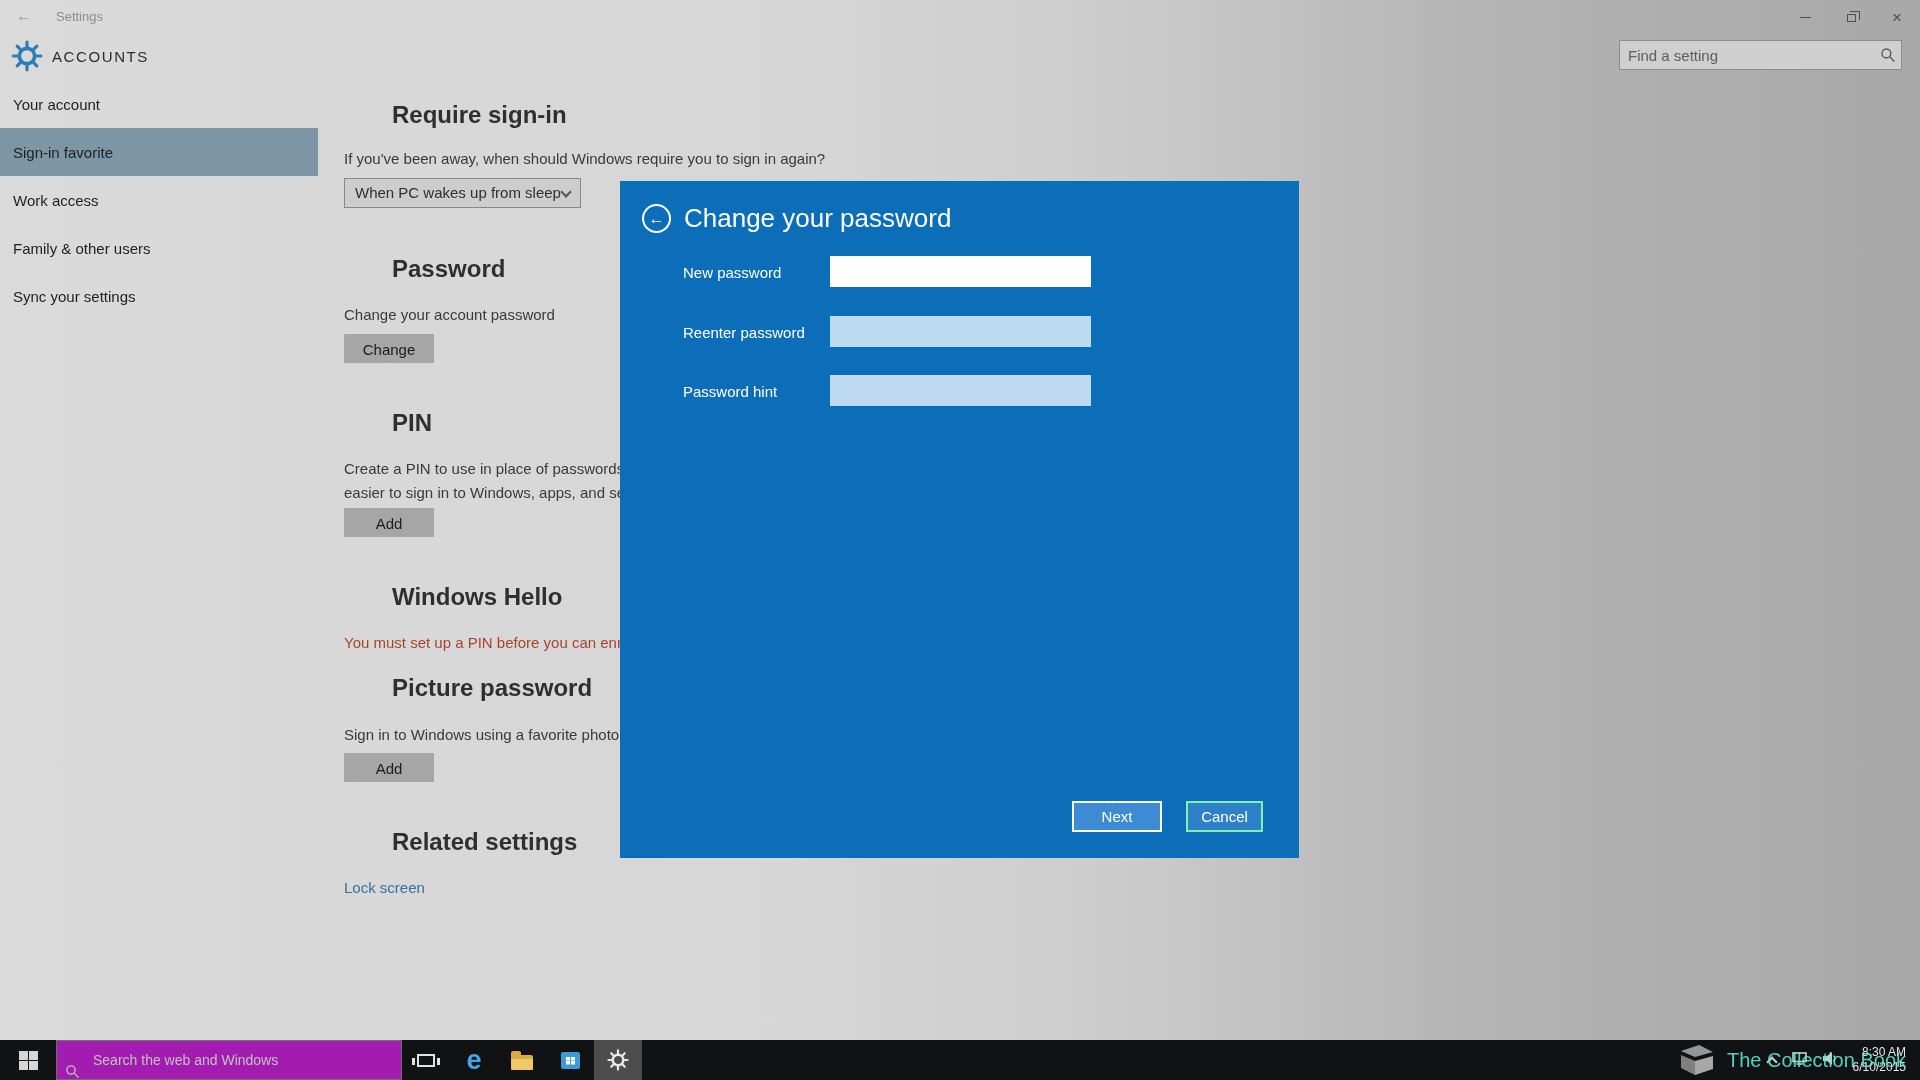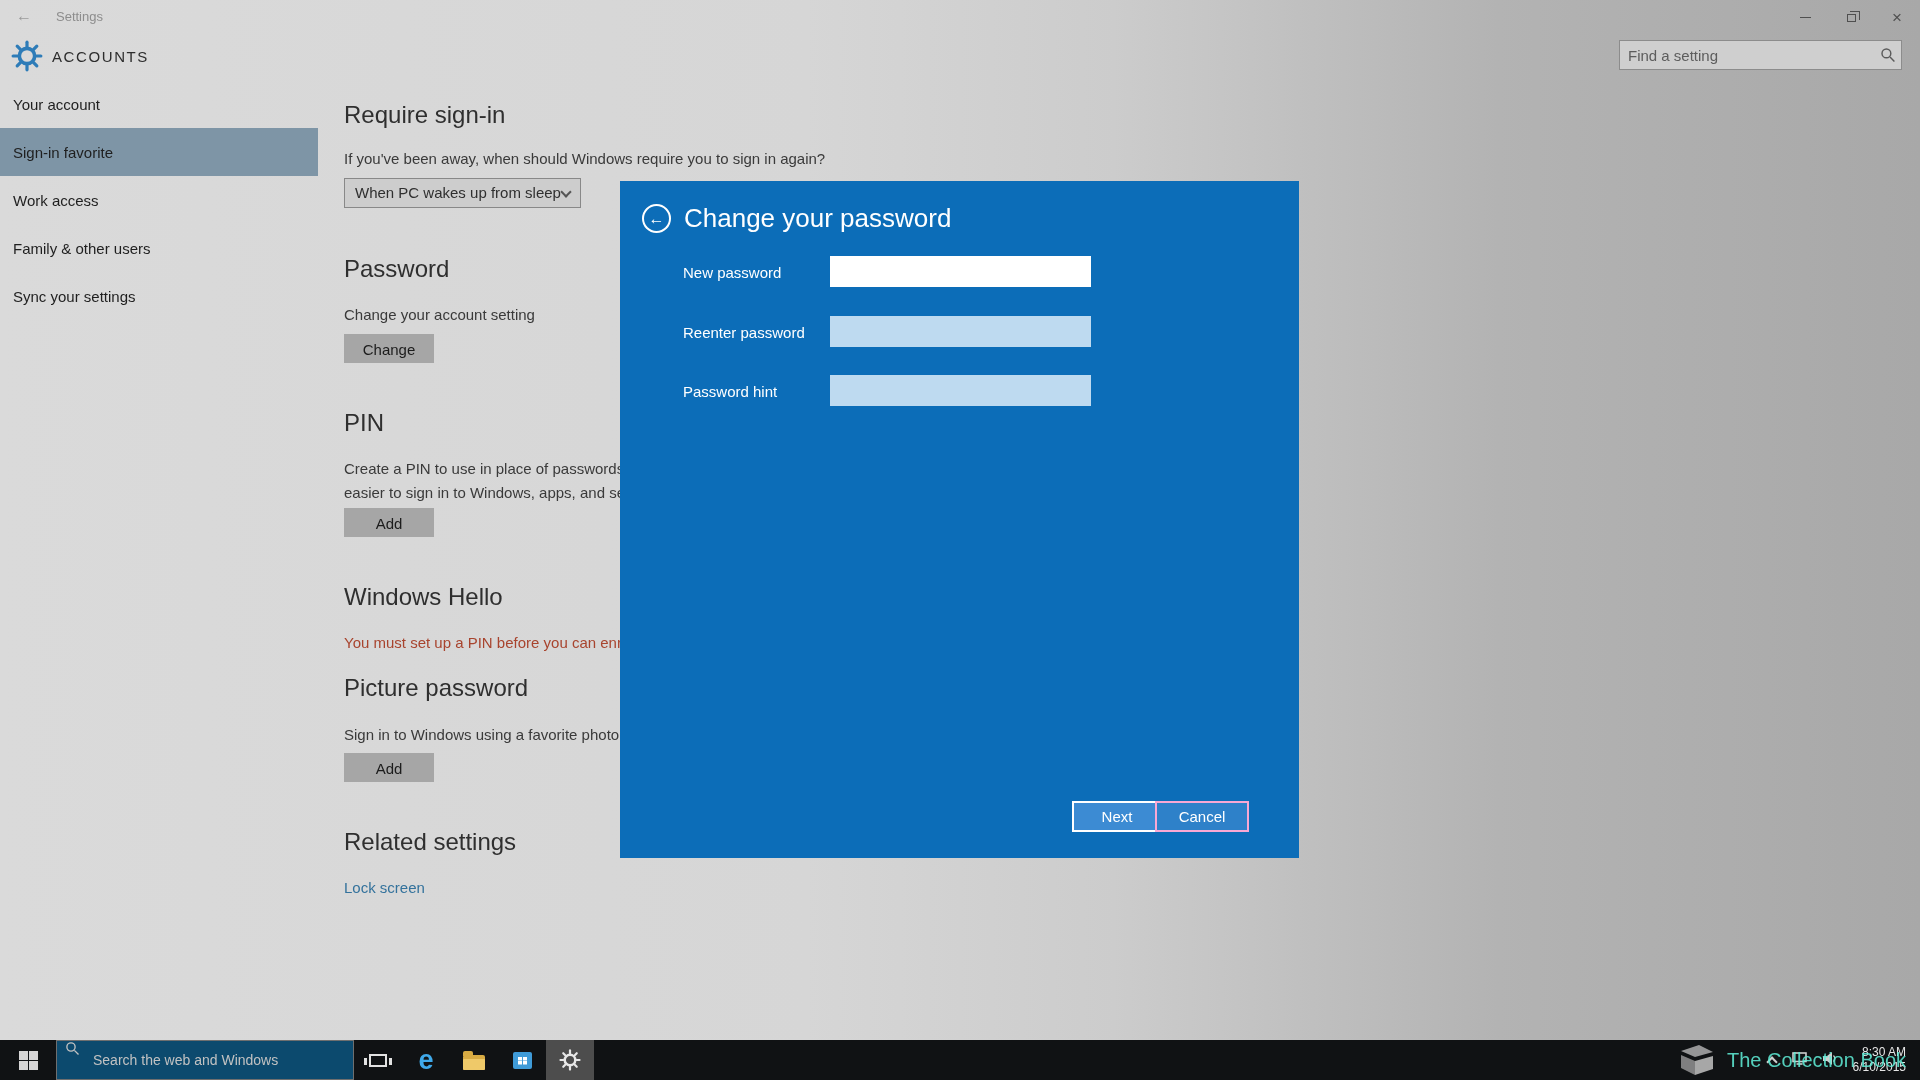--- a/index.html
+++ b/index.html
@@ -27,21 +27,21 @@
   .find-setting input{flex:1;height:100%;border:none;background:transparent;outline:none;padding:0 8px;font-size:15px;color:#4c4c4c;font-family:inherit;}
   .find-setting input::placeholder{color:#5d5d5d;opacity:1;}
   .find-mag{width:26px;display:flex;align-items:center;justify-content:center;}
 
   .sidebar{position:absolute;top:80px;left:0;width:318px;}
   .side-item{height:48px;display:flex;align-items:center;padding-left:13px;font-size:15px;color:#1f1f1f;cursor:default;}
   .side-item.selected{background:#7e95a6;}
 
   .content{position:absolute;left:344px;top:0;width:960px;height:100%;}
   .content .blk{position:absolute;left:0;}
-  .h-big{font-size:24px;font-weight:400;color:#2f2f2f;white-space:nowrap;}
+  .h-big{font-size:24px;font-weight:700;color:#2f2f2f;white-space:nowrap;margin-left:48px;}
   .body-txt{font-size:15px;color:#3a3a3a;}
   .blk-require{top:101px;}
   .blk-question{top:150px;white-space:nowrap;}
   .dropdown{position:absolute;left:0;top:178px;width:237px;height:30px;border:1px solid #888;background:#cdcdcd;font-size:15px;color:#2f2f2f;line-height:28px;padding-left:10px;}
   .dd-chevron{position:absolute;right:10px;top:9px;width:8px;height:8px;border-right:2px solid #555;border-bottom:2px solid #555;transform:rotate(45deg);}
   .blk-password-h{top:255px;}
   .blk-password-d{top:306px;}
   .gray-btn{position:absolute;left:0;width:90px;height:29px;background:#a6a6a6;border:none;font-size:15px;color:#1c1c1c;font-family:inherit;text-align:center;line-height:29px;cursor:default;}
   .btn-change{top:334px;}
   .blk-pin-h{top:409px;}
@@ -60,28 +60,28 @@
   .dlg-back{position:absolute;left:22px;top:23px;width:29px;height:29px;border:2px solid #fff;border-radius:50%;color:#fff;display:flex;align-items:center;justify-content:center;font-size:16px;cursor:pointer;}
   .dlg-title{position:absolute;left:64px;top:22px;font-size:26px;font-weight:300;color:#fff;white-space:nowrap;}
   .dlg-label{position:absolute;left:63px;font-size:15px;color:#fff;white-space:nowrap;}
   .dlg-input{position:absolute;left:210px;width:261px;height:31px;border:none;outline:none;padding:0 8px;font-size:15px;font-family:inherit;color:#1a1a1a;}
   .lbl-1{top:83px;} .lbl-2{top:143px;} .lbl-3{top:202px;}
   .inp-1{top:75px;background:#ffffff;}
   .inp-2{top:135px;background:#bedaf0;}
   .inp-3{top:194px;background:#bedaf0;}
   .dlg-btn{position:absolute;top:620px;height:31px;font-size:15px;font-family:inherit;color:#fff;cursor:pointer;}
   .btn-next{left:452px;width:90px;background:#3c8bd3;border:2px solid #ffffff;}
-  .btn-cancel{left:535px;width:94px;background:#2e81c9;border:2px solid #f9a8d4;}
+  .btn-cancel{left:566px;width:77px;background:#2e81c9;border:2px solid #86efac;}
 
   
   .taskbar{position:absolute;left:0;bottom:0;width:1920px;height:40px;background:#101214;display:flex;align-items:center;z-index:40;}
   .start-btn{width:56px;height:40px;display:flex;align-items:center;justify-content:center;}
   .win-logo{display:grid;grid-template-columns:9px 9px;grid-template-rows:9px 9px;gap:1px;}
   .win-logo span{background:#d6d6d6;display:block;}
-  .tb-search{position:relative;width:298px;height:40px;background:#0c4a6e;border:1px solid #6f6f6f;display:flex;align-items:flex-start;}
+  .tb-search{position:relative;width:346px;height:40px;background:#a21caf;border:1px solid #6f6f6f;display:flex;align-items:flex-end;}
   .tb-search input{flex:1;height:100%;background:transparent;border:none;outline:none;color:#c7c7c7;font-size:14px;padding:0 6px;font-family:inherit;}
   .tb-search input::placeholder{color:#c2c2c2;opacity:1;}
   .tb-mag{width:30px;display:flex;align-items:center;justify-content:center;}
   .task-btn{width:48px;height:40px;display:flex;align-items:center;justify-content:center;}
   .task-btn.active{background:#4d4d4d;}
   .tv-icon{position:relative;width:18px;height:13px;border:2px solid #e2e2e2;}
   .tv-icon::before,.tv-icon::after{content:"";position:absolute;top:2px;width:3px;height:7px;background:#e2e2e2;}
   .tv-icon::before{left:-7px;} .tv-icon::after{right:-7px;}
   .edge-e{font-size:27px;font-weight:bold;color:#3fa9ea;line-height:27px;}
   .folder-icon{position:relative;width:22px;height:15px;background:#d8ab43;border-radius:2px;margin-top:4px;}
@@ -172,21 +172,21 @@
 
     <div class="content">
       <div class="blk h-big blk-require">Require sign-in</div>
       <div class="blk body-txt blk-question">If you've been away, when should Windows require you to sign in again?</div>
       <div class="dropdown">
         <span>When PC wakes up from sleep</span>
         <span class="dd-chevron"></span>
       </div>
 
       <div class="blk h-big blk-password-h">Password</div>
-      <div class="blk body-txt blk-password-d">Change your account setting</div>
+      <div class="blk body-txt blk-password-d">Change your account password</div>
       <button class="gray-btn btn-change">Change</button>
 
       <div class="blk h-big blk-pin-h">PIN</div>
       <div class="blk body-txt blk-pin-d">Create a PIN to use in place of passwords. Having a PIN makes it easier to sign in to Windows, apps, and services.</div>
       <button class="gray-btn btn-pin-add">Add</button>
 
       <div class="blk h-big blk-hello-h">Windows Hello</div>
       <div class="blk body-txt blk-hello-w">You must set up a PIN before you can enroll in Windows Hello.</div>
 
       <div class="blk h-big blk-pic-h">Picture password</div>

